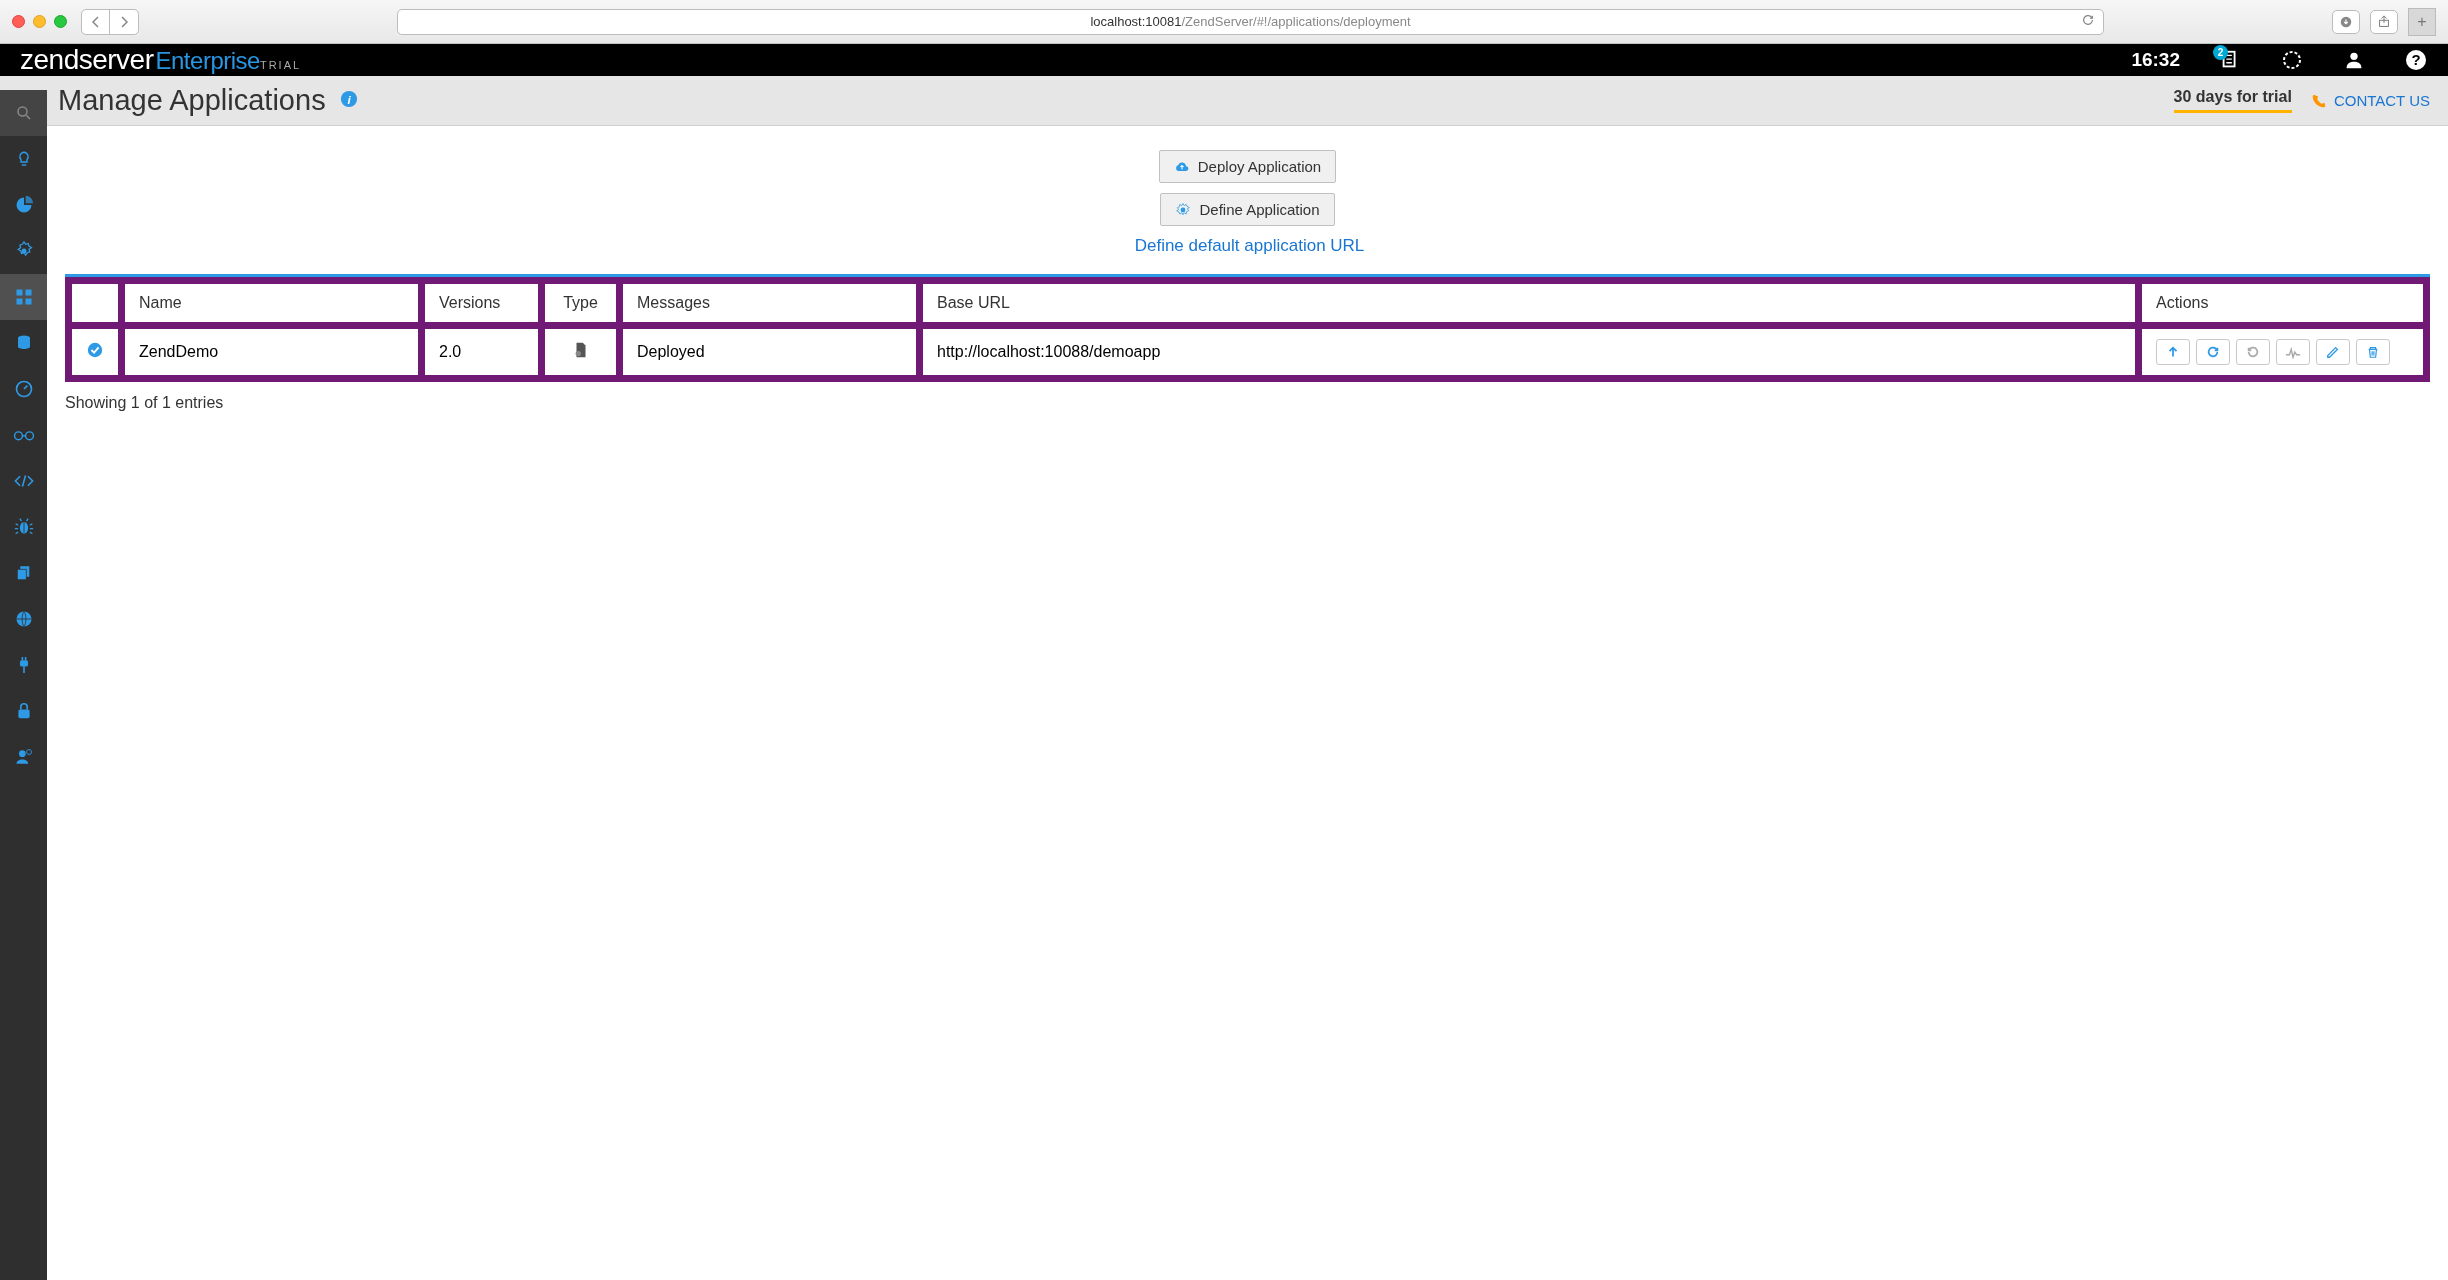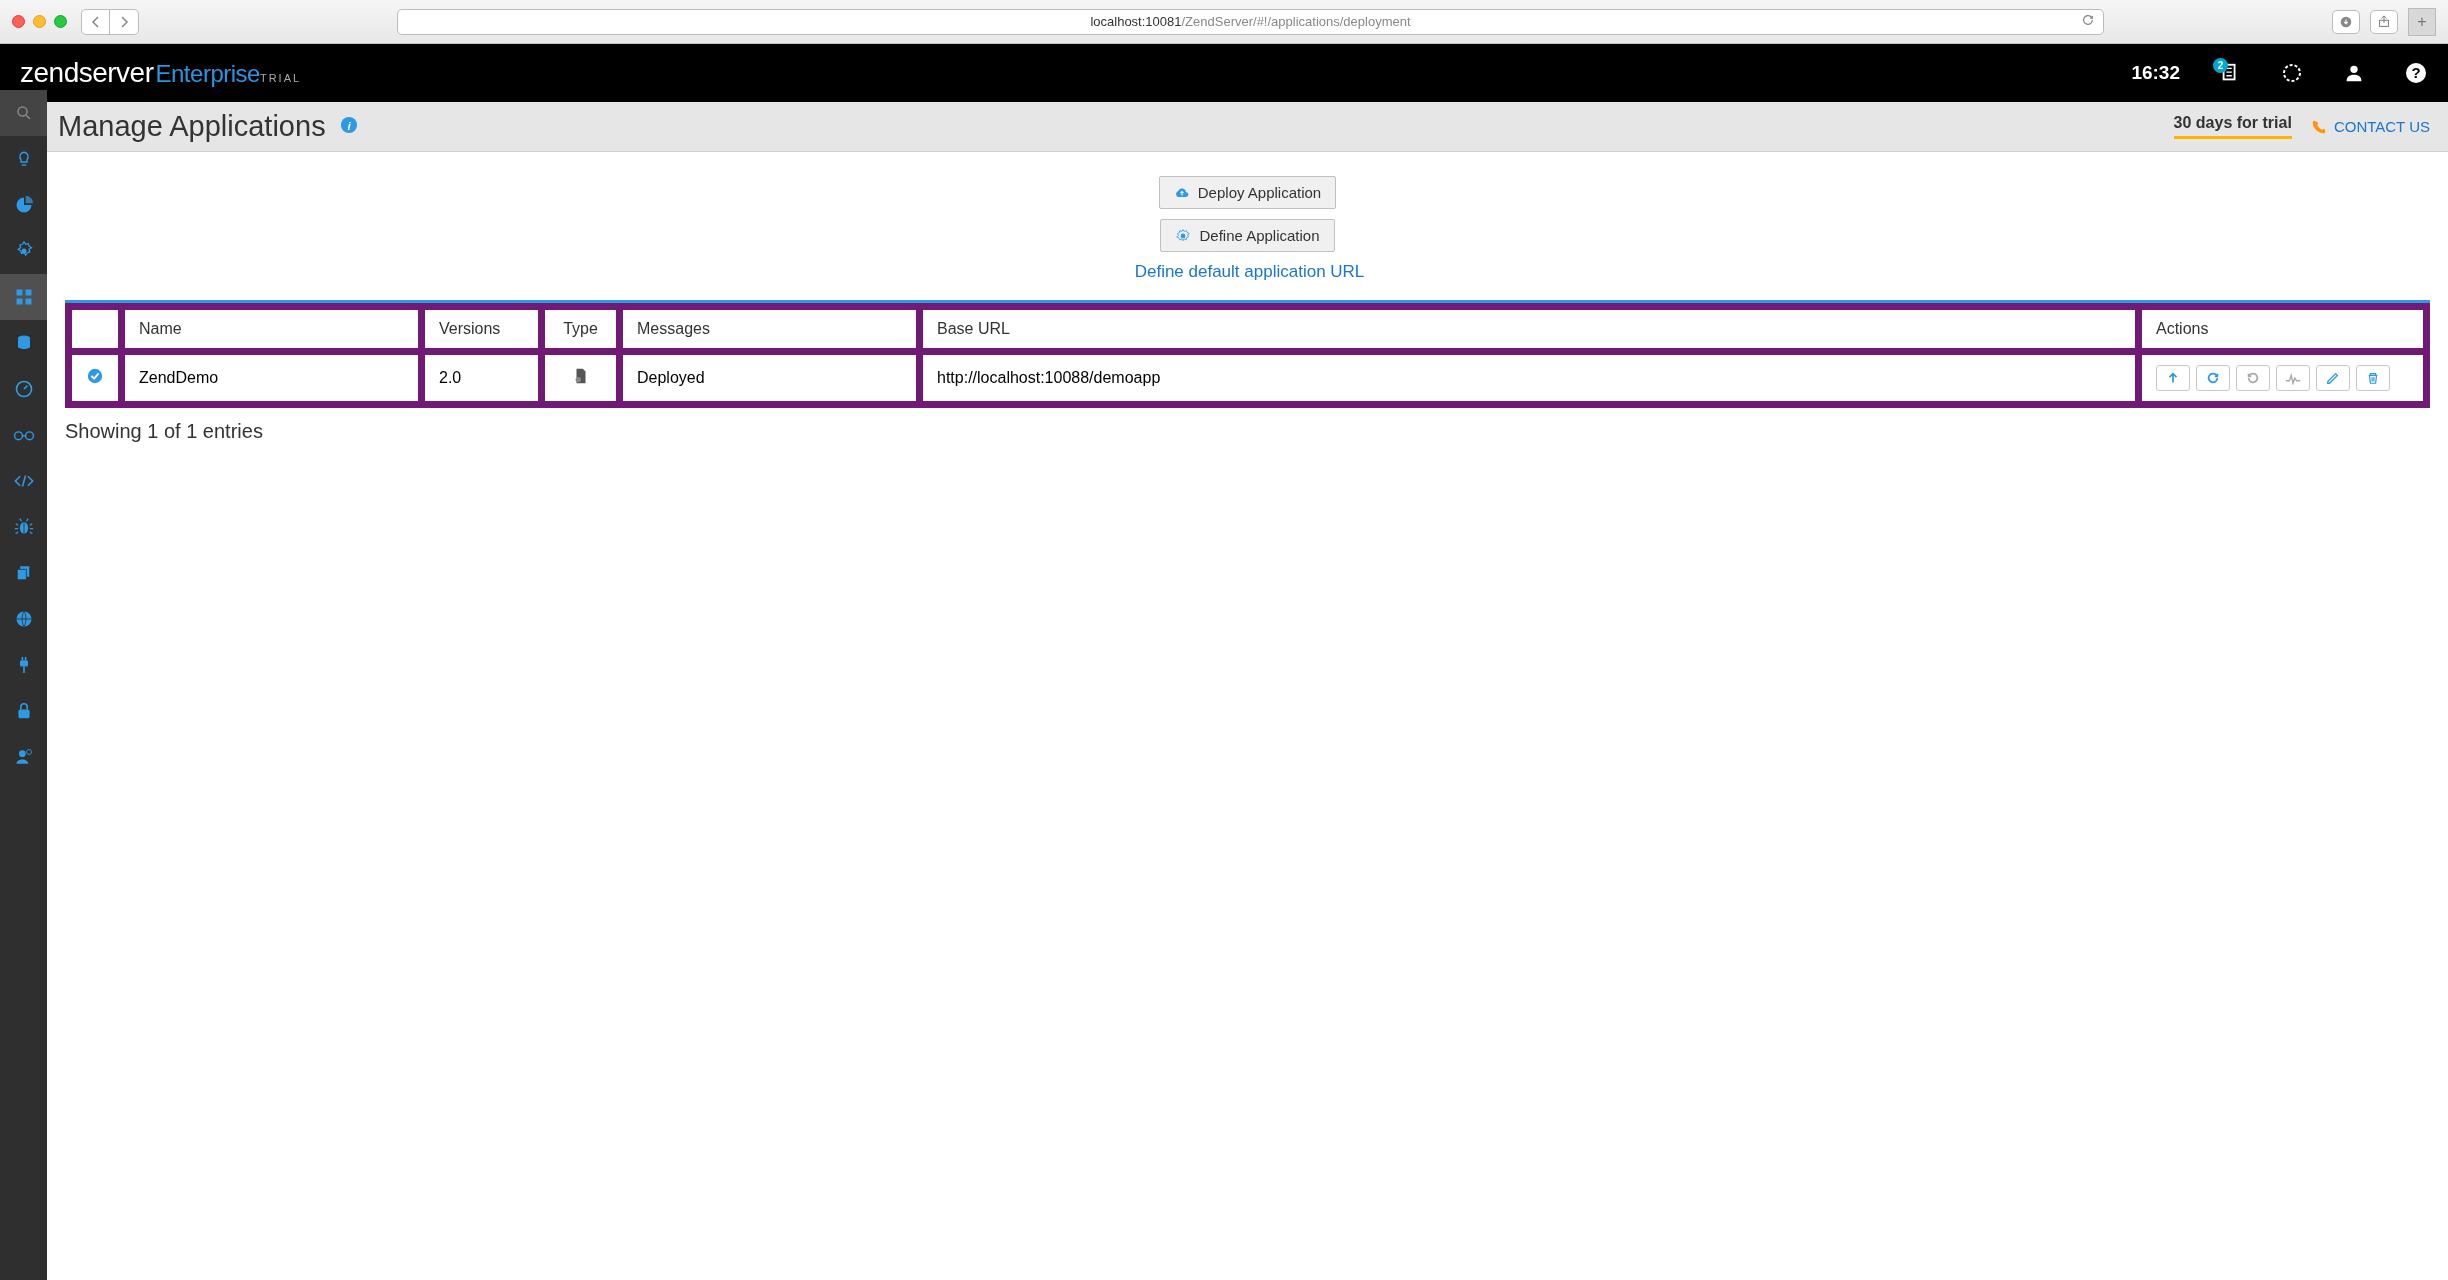--- a/index.html
+++ b/index.html
@@ -16,21 +16,21 @@
     .nav-btn { width: 28px; height: 24px; display: flex; align-items: center; justify-content: center; color: #888; cursor: pointer; }
     .nav-btn:first-child { border-right: 1px solid #bcbcbc; }
     .url-bar { flex: 1; height: 26px; background: #fff; border: 1px solid #bcbcbc; border-radius: 5px; margin: 0 220px 0 250px; display: flex; align-items: center; justify-content: center; font-size: 13px; color: #333; position: relative; }
     .url-dim { color: #888; }
     .url-reload { position: absolute; right: 8px; color: #888; }
     .chrome-right { display: flex; gap: 10px; align-items: center; }
     .chrome-icon-btn { width: 28px; height: 24px; border: 1px solid #bcbcbc; border-radius: 5px; background: #fff; display: flex; align-items: center; justify-content: center; color: #6b6b6b; }
     .chrome-plus-tab { width: 28px; height: 28px; background: #d8d8d8; border: 1px solid #bbb; display: flex; align-items: center; justify-content: center; color: #777; }
     
     
-    .top-bar { height: 58px; background: #000; display: flex; align-items: center; padding: 0 20px; color: #fff; }
+    .top-bar { height: 32px; background: #000; display: flex; align-items: center; padding: 0 20px; color: #fff; }
     .logo { font-size: 28px; font-weight: 300; letter-spacing: -0.5px; display: flex; align-items: baseline; }
     .logo-zend { color: #fff; font-weight: 400; }
     .logo-server { color: #fff; font-weight: 300; }
     .logo-enterprise { color: #2896e2; font-weight: 300; font-size: 24px; margin-left: 2px; }
     .logo-trial { color: #aaa; font-size: 11px; letter-spacing: 2px; }
     .top-bar-right { margin-left: auto; display: flex; align-items: center; gap: 39px; }
     .top-time { font-size: 19px; font-weight: 700; }
     .top-icon { color: #fff; display: flex; align-items: center; position: relative; }
     .notif-badge { position: absolute; top: -4px; left: -6px; background: #00a8d6; color: #fff; font-size: 10px; font-weight: bold; border-radius: 50%; width: 15px; height: 15px; display: flex; align-items: center; justify-content: center; }
     
@@ -65,21 +65,21 @@
     .col-versions { width: 120px; }
     .col-type { width: 78px; text-align: center; }
     .col-messages { width: 300px; }
     .col-baseurl { }
     .col-actions { width: 288px; }
     .status-icon { color: #2e9ae6; }
     .row-actions { display: flex; gap: 6px; }
     .row-action-btn { width: 34px; height: 26px; border: 1px solid #c8c8c8; background: #fff; display: flex; align-items: center; justify-content: center; border-radius: 3px; cursor: pointer; }
     .row-action-btn.primary { color: #2e9ae6; }
     .row-action-btn.muted { color: #aaa; }
-    .table-footer { margin-top: 12px; font-size: 20px; color: #333; }
+    .table-footer { margin-top: 12px; font-size: 16px; color: #333; }
   </style>
 </head>
 <body>
 
 <div class="browser-chrome">
   <div class="traffic-lights">
     <div class="traffic-light tl-red"></div>
     <div class="traffic-light tl-yellow"></div>
     <div class="traffic-light tl-green"></div>
   </div>

